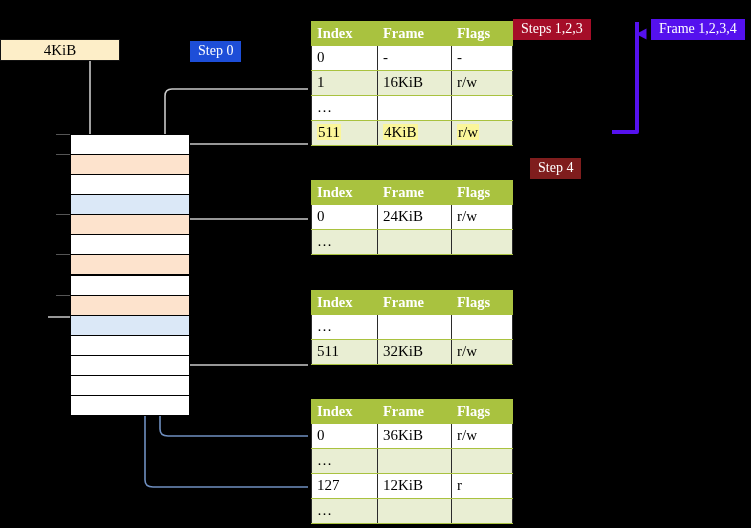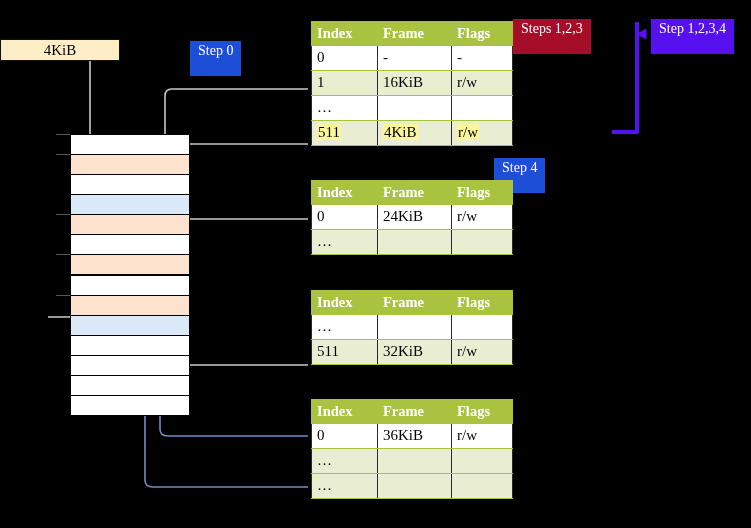--- a/index.html
+++ b/index.html
@@ -16,21 +16,21 @@
     overflow: hidden;
   }
 
   
   .badge {
     position: absolute;
     color: #ffffff;
     font-family: "Liberation Serif", "DejaVu Serif", serif;
     font-size: 14px;
     line-height: 18px;
-    padding: 1px 8px 16px 8px;
+    padding: 1px 8px 2px 8px;
     white-space: nowrap;
     box-sizing: border-box;
   }
   .badge-red { background: #a50d28; }
   .badge-blue { background: #5511ee; }
 
   
   #kib-box {
     position: absolute;
     left: 0px;
@@ -159,22 +159,22 @@
     <path d="M 145,220 L 145,207" stroke="#6f8fc0" stroke-width="1.6" fill="none" marker-end="url(#arrBlue)" transform="rotate(180 145 213.5)"></path>
 
     <path d="M 612,132 L 637,132 L 637,24" stroke="#5511ee" stroke-width="4" fill="none" stroke-linejoin="round"></path>
     <path d="M 637,34 L 637,22" stroke="#5511ee" stroke-width="4" fill="none" marker-end="url(#arrPurple)" transform="rotate(180 637 28)"></path>
   </svg>
 
   <div id="kib-box">4KiB</div>
 
   <div class="badge badge-red" style="left: 190px; top: 41px; background: #1d4ed8;">Step 0</div>
   <div class="badge badge-red" style="left: 513px; top: 19px; background: rgb(165, 13, 40);">Steps 1,2,3</div>
-  <div class="badge badge-blue" style="left: 651px; top: 19px; background: rgb(85, 17, 238);">Step 1,2,3,4</div>
-  <div class="badge badge-red" style="left: 494px; top: 158px; background: #1d4ed8;">Step 4</div>
+  <div class="badge badge-blue" style="left: 651px; top: 19px; background: rgb(85, 17, 238);">Frame 1,2,3,4</div>
+  <div class="badge badge-red" style="left: 530px; top: 158px; background: #7f1d1d;">Step 4</div>
 
   <div id="mem">
       <div class="mem-row" style="top: 0px; height: 21.0714px;"></div>
       <div class="tick" style="top: 0px;"></div>
       <div class="mem-row orange" style="top: 20.0714px; height: 21.0714px;"></div>
       <div class="tick" style="top: 20.0714px;"></div>
       <div class="mem-row" style="top: 40.1429px; height: 21.0714px;"></div>
       <div class="mem-row blue" style="top: 60.2143px; height: 21.0714px;"></div>
       <div class="mem-row orange" style="top: 80.2857px; height: 21.0714px;"></div>
       <div class="tick" style="top: 80.2857px;"></div>
@@ -279,20 +279,25 @@
         <tr class="odd">
           <td class="c0">0</td>
           <td class="c1">36KiB</td>
           <td class="c2">r/w</td>
         </tr>
         <tr class="even">
           <td class="c0">…</td>
           <td class="c1">&nbsp;</td>
           <td class="c2">&nbsp;</td>
         </tr>
+        <tr class="odd">
+          <td class="c0">127</td>
+          <td class="c1">12KiB</td>
+          <td class="c2">r</td>
+        </tr>
         <tr class="even">
           <td class="c0">…</td>
           <td class="c1">&nbsp;</td>
           <td class="c2">&nbsp;</td>
         </tr>
       </tbody>
   </table>
 
 </div>
 

